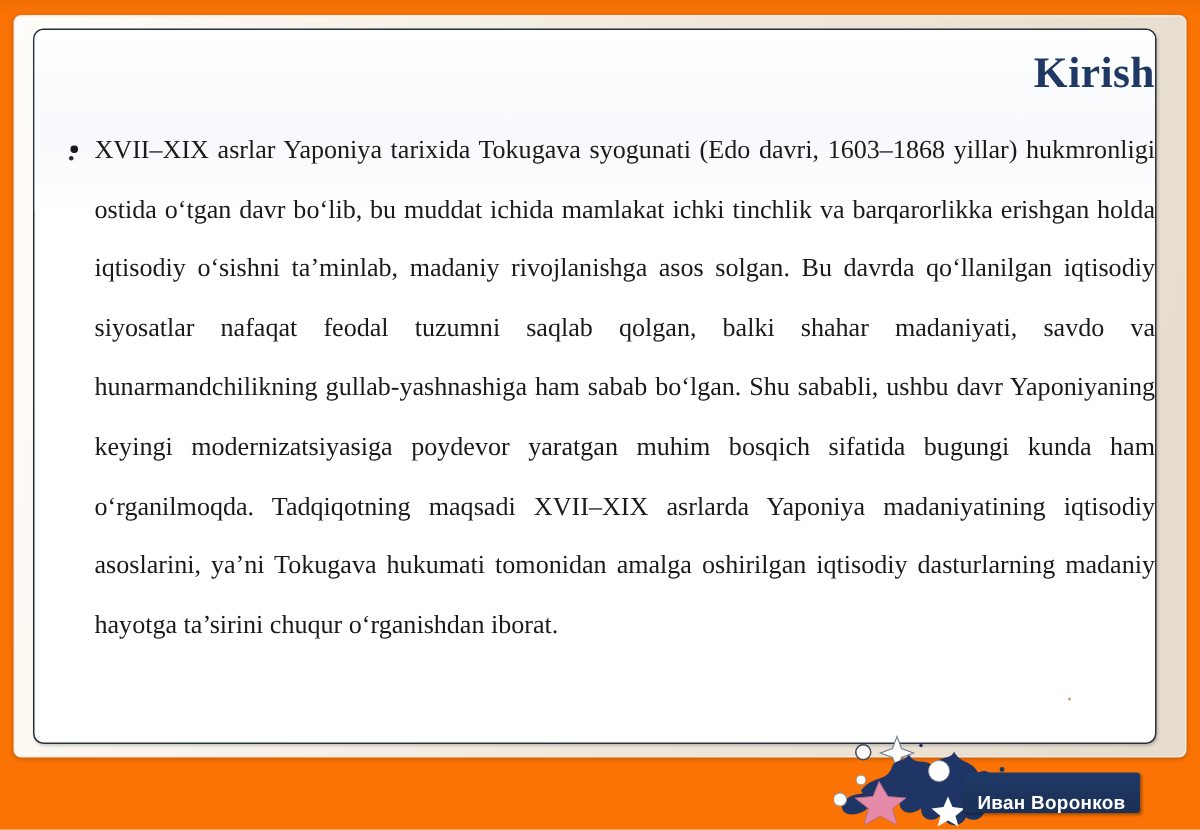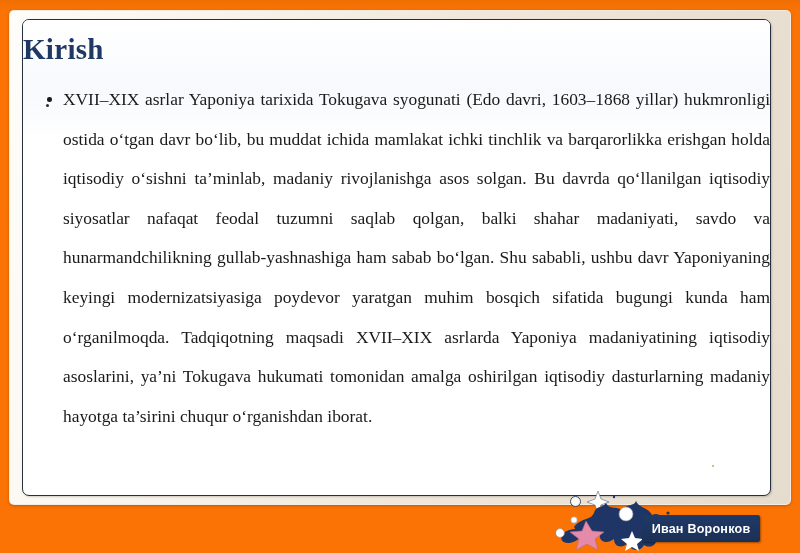--- a/index.html
+++ b/index.html
@@ -73,21 +73,21 @@
     width: 100%; height: 120px;
     background: linear-gradient(#ffffff 0%, #f7f9fc 60%, #ffffff 100%);
     pointer-events: none;
   }
 
   
   .slide-title {
     position: relative;
     margin: 0;
     padding-top: 13px;
-    text-align: left;
+    text-align: right;
     font-size: 29px;
     font-weight: bold;
     color: #1f3864;
     letter-spacing: 0.3px;
     font-family: "Liberation Serif", "DejaVu Serif", serif;
     text-shadow: 0 1px 0 rgba(255,255,255,0.6);
   }
 
   
   .body-area {
@@ -143,21 +143,21 @@
   
   .name-badge {
     position: absolute;
     left: 642px;
     top: 515px;
     width: 118px;
     height: 27px;
     background: linear-gradient(#1f3a68, #1b3055);
     border-radius: 2px;
     display: flex;
-    align-items: center;
+    align-items: flex-end;
     justify-content: center;
     z-index: 6;
     box-shadow: 1px 1px 2px rgba(0,0,0,0.35);
   }
   .name-badge span {
     color: #ffffff;
     font-size: 12.6px;
     font-weight: bold;
     font-family: "Liberation Sans", "DejaVu Sans", sans-serif;
     letter-spacing: 0.2px;

